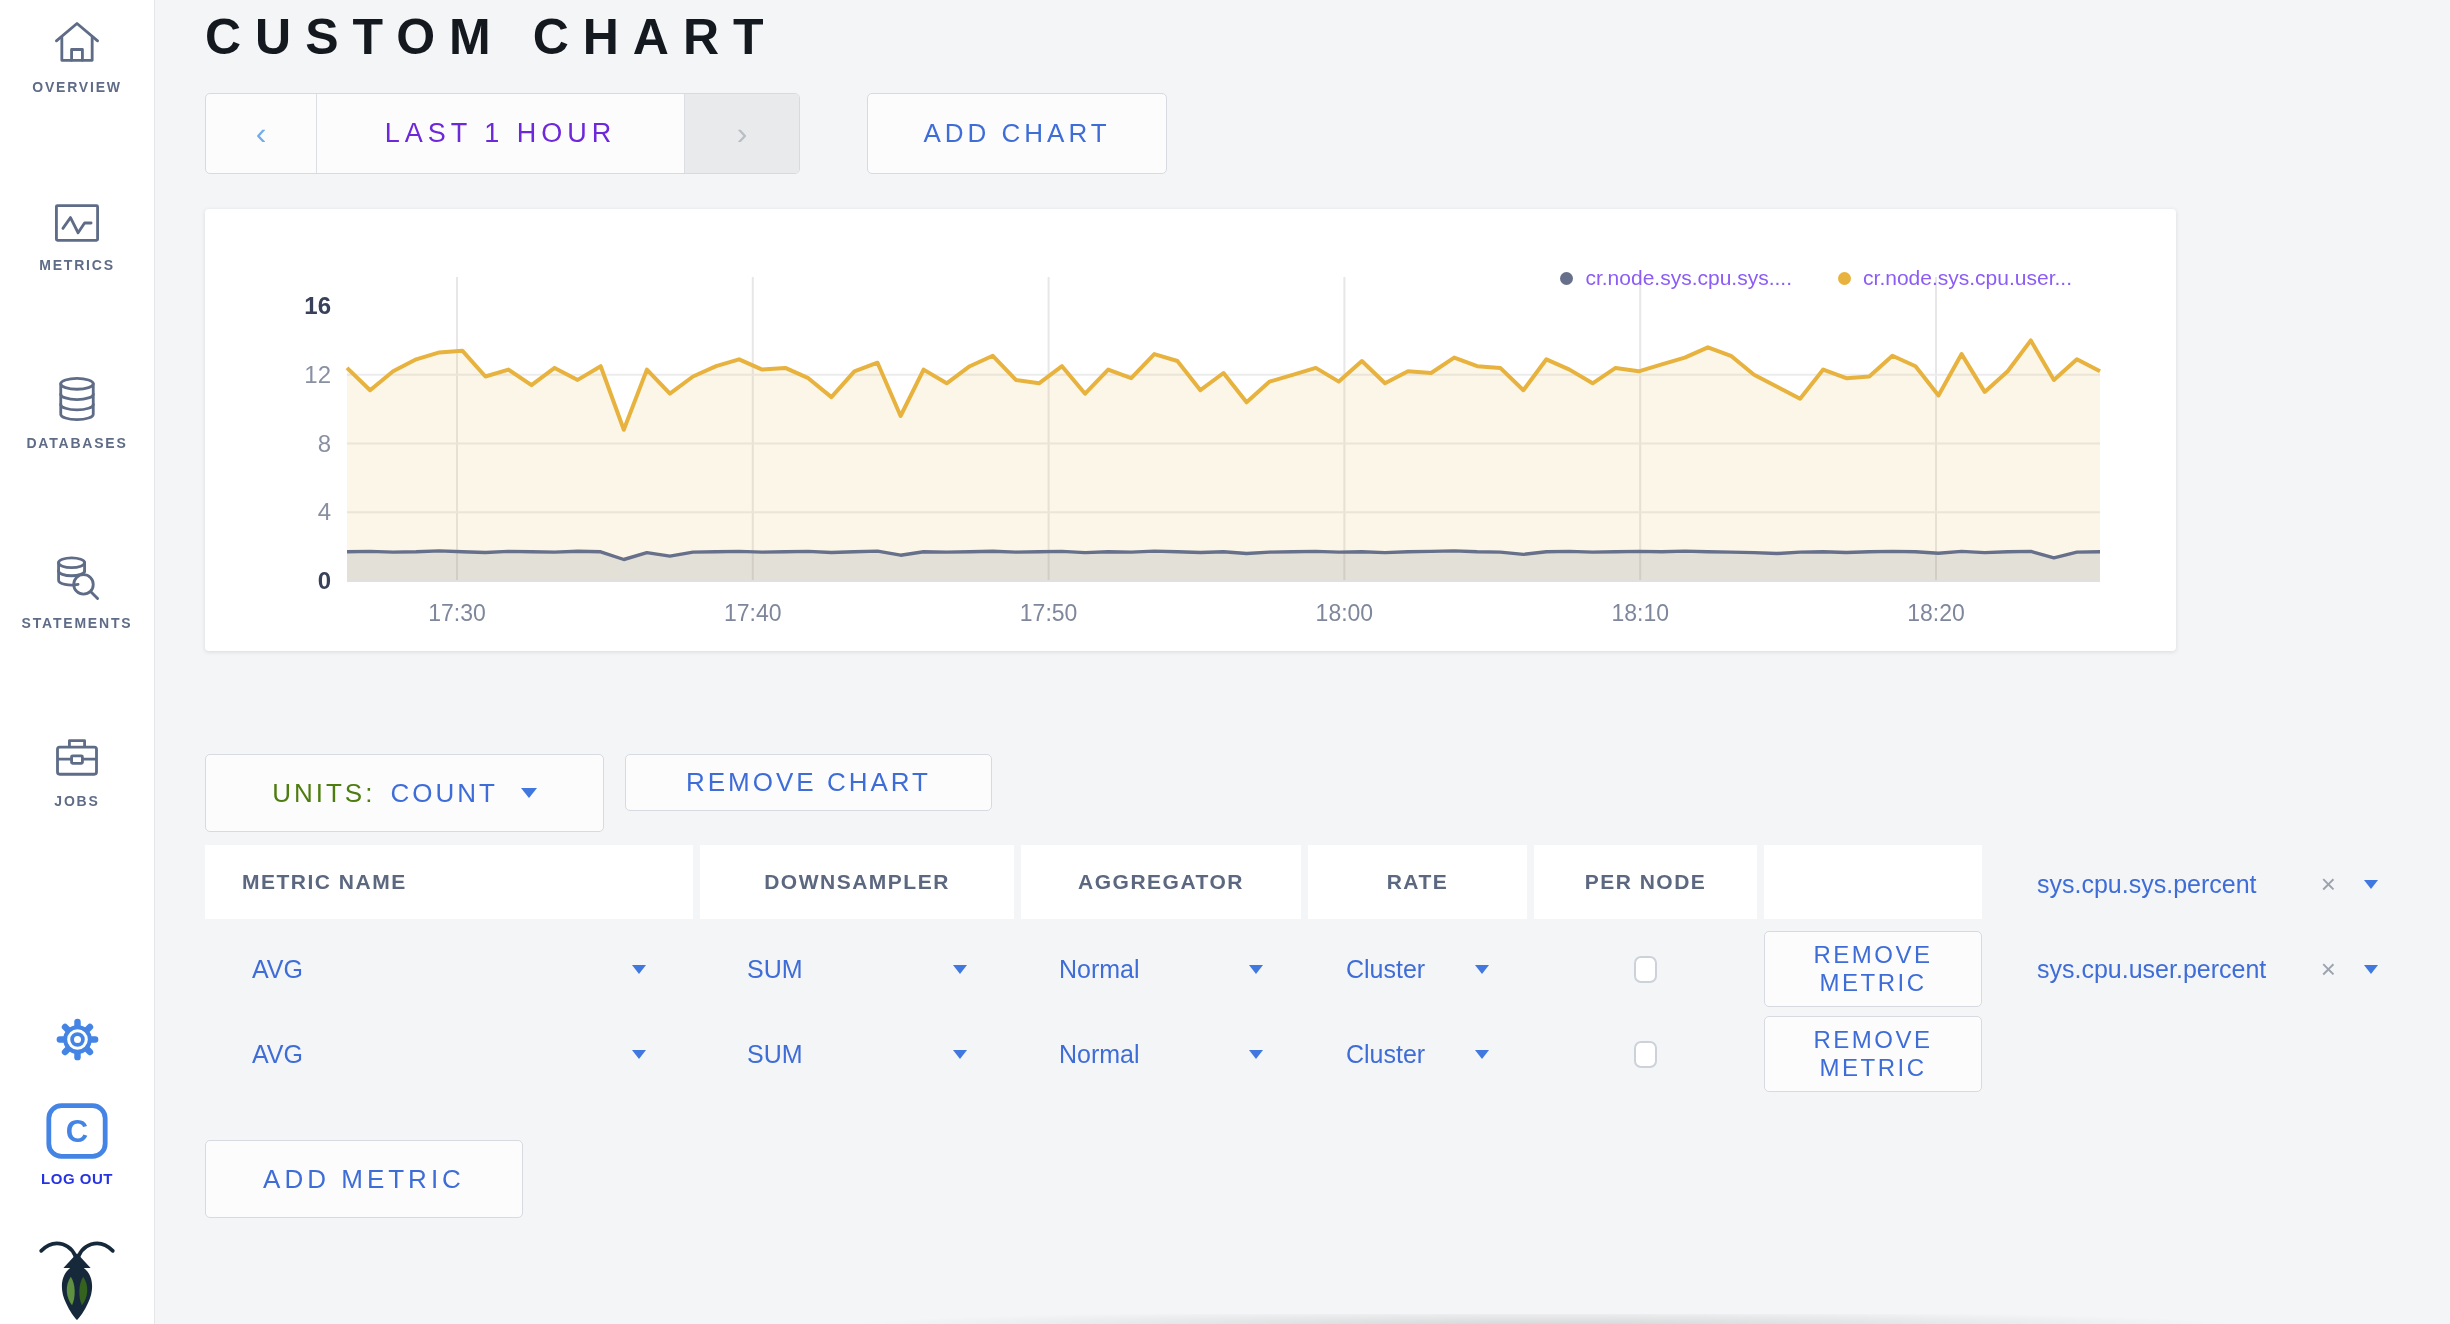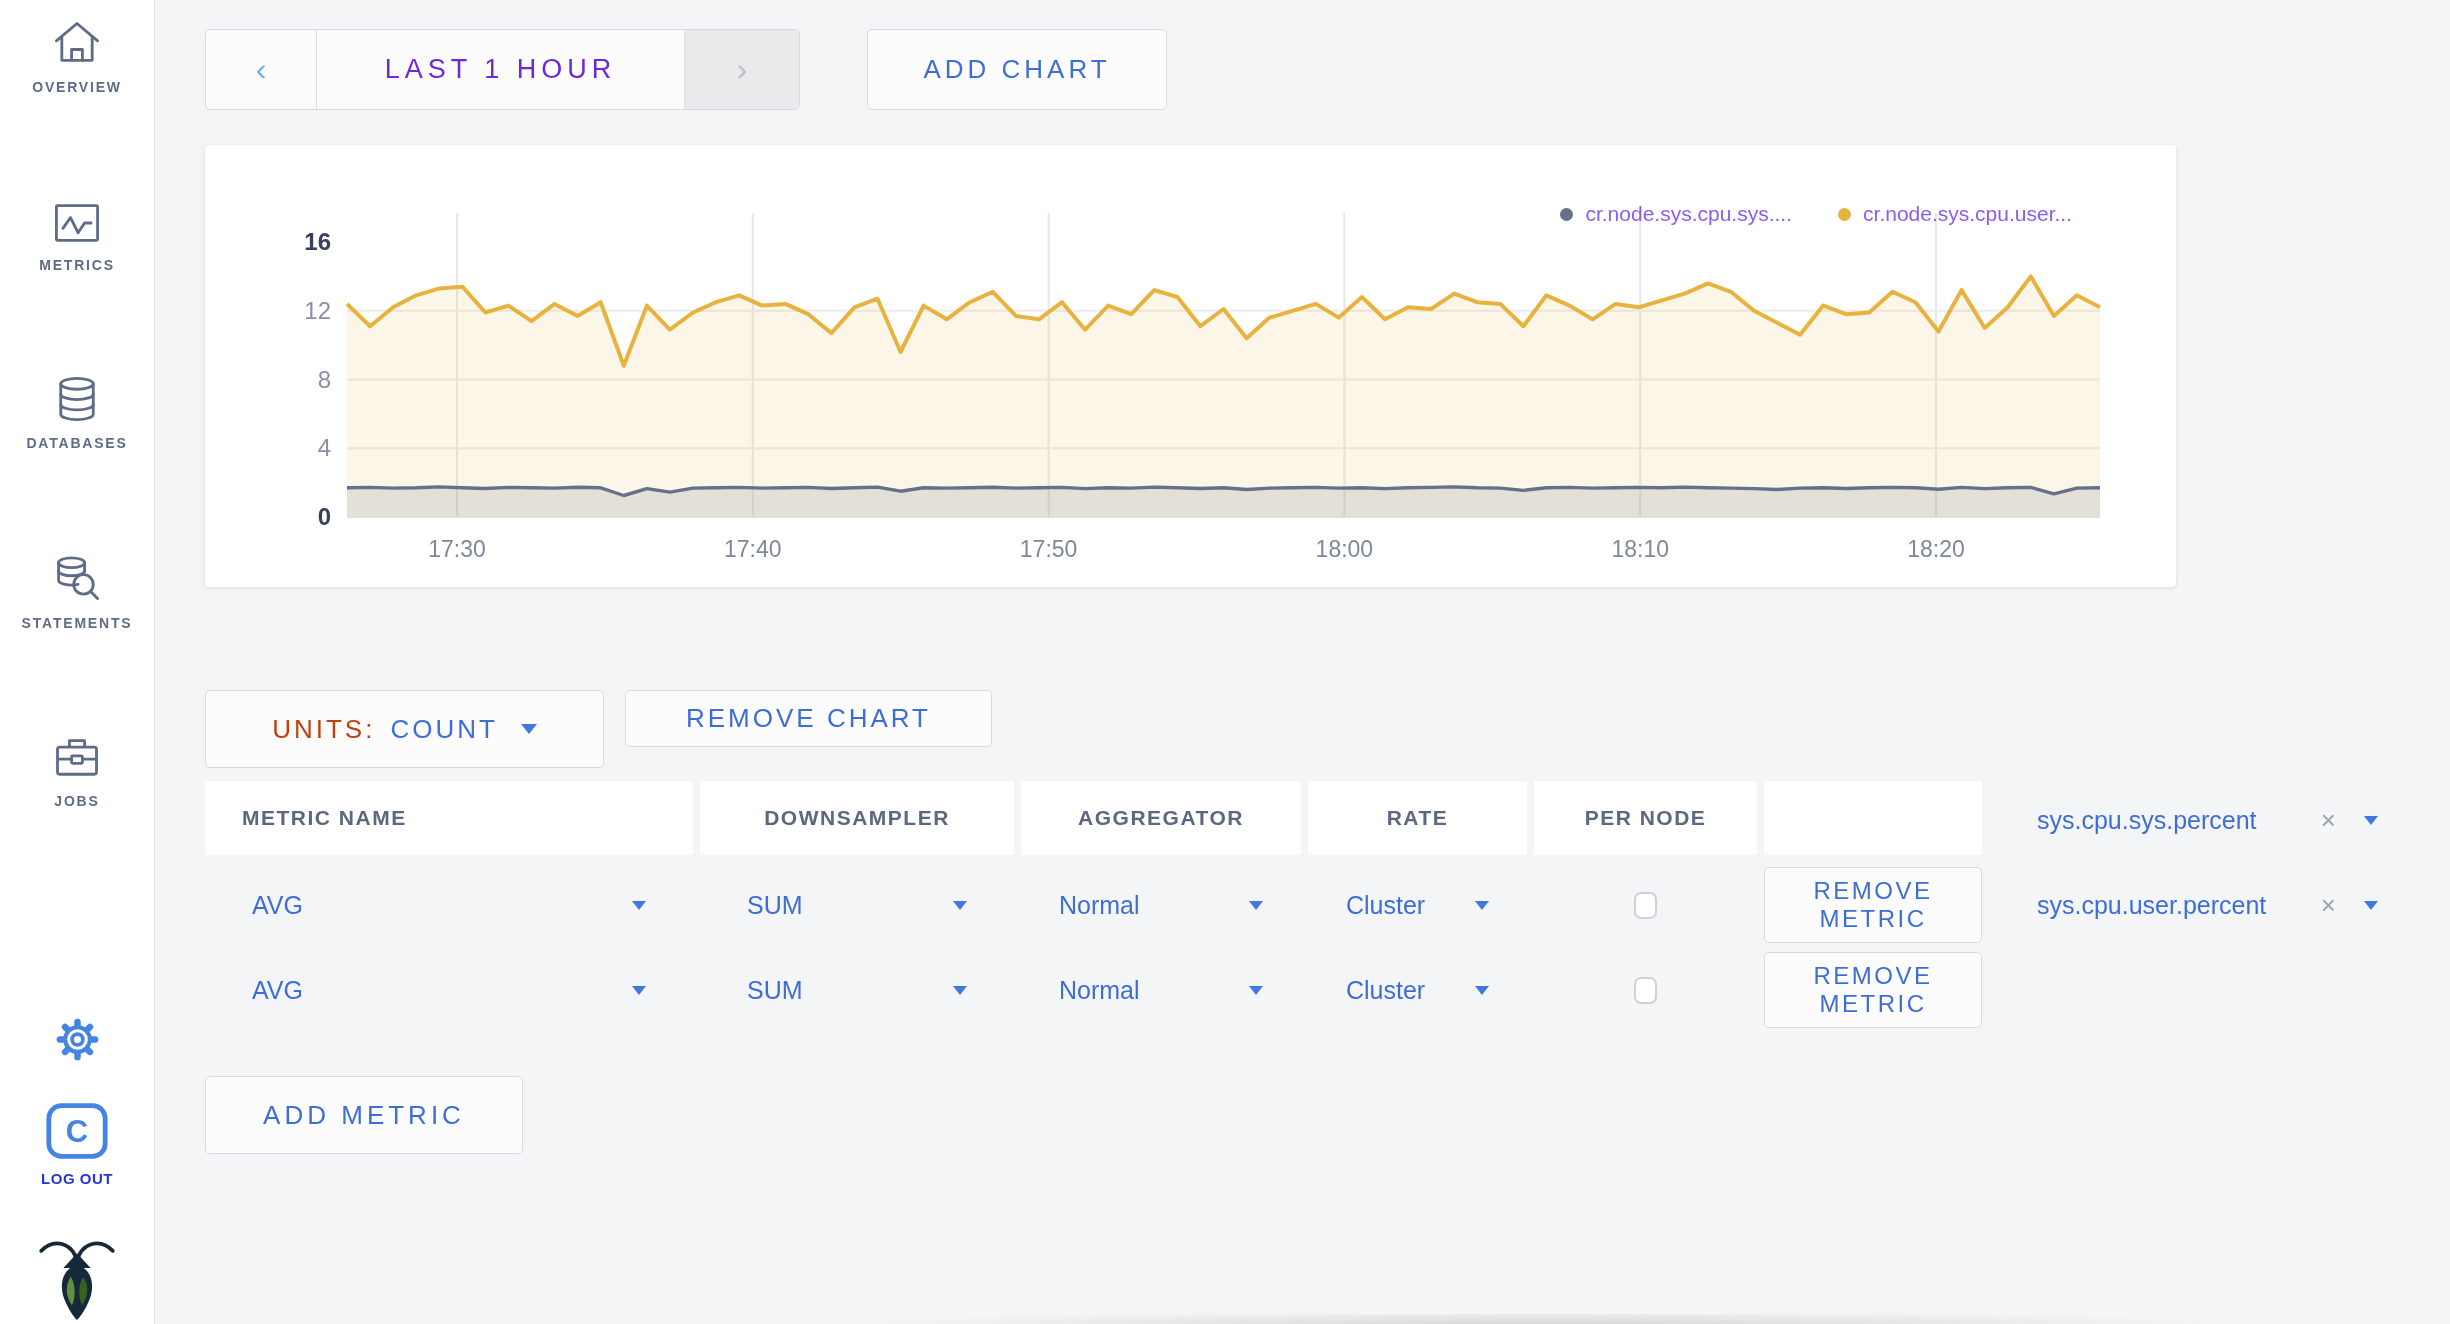--- a/index.html
+++ b/index.html
@@ -54,21 +54,21 @@
   .chart-svg { position:absolute; left:0; top:0; }
   .legend { position:absolute; top:57px; right:104px; display:flex; gap:46px; }
   .legend-item { display:flex; align-items:center; gap:12px; font-size:21px; color:#8b5cf6; cursor:pointer; }
   .dot { width:13px; height:13px; border-radius:50%; }
   .xt { fill:#7E879B; font-size:23px; }
   .yt { fill:#8890A2; font-size:24px; }
   .yt-strong { fill:#39415A; font-size:24px; font-weight:700; }
   
   .units-row { display:flex; margin-top:103px; gap:21px; }
   .units-btn { width:399px; height:78px; gap:15px; letter-spacing:3px; }
-  .units-label { color:#c2410c; }
+  .units-label { color:#4d7c0f; }
   .caret {
     width:0; height:0; border-left:8px solid transparent; border-right:8px solid transparent;
     border-top:10px solid #4078E0; margin-left:8px;
   }
   .caret.sm { border-left-width:7px; border-right-width:7px; border-top-width:9px; }
   .remove-chart { width:367px; height:57px; letter-spacing:3px; }
   
   .mtable {
     margin-top:13px; display:grid;
     grid-template-columns:488px 314px 280px 219px 223px 218px 423px;
@@ -203,20 +203,21 @@
         <path d="M27 33 C22 40 23 50 28 56 C31 50 31 39 27 33 Z" fill="#5F9141"></path>
         <path d="M37 33 C42 40 41 50 36 56 C33 50 33 39 37 33 Z" fill="#35621F"></path>
       </svg>
     </span>
   </div>
 
 </aside>
 
 <main class="main">
 
+  <h1 class="page-title">CUSTOM CHART</h1>
 
   <div class="controls">
     <div class="timesel">
       <div class="seg ts-prev">
         <span>‹</span>
       </div>
       <div class="seg ts-label">LAST 1 HOUR</div>
       <div class="seg ts-next">
         <span>›</span>
       </div>

